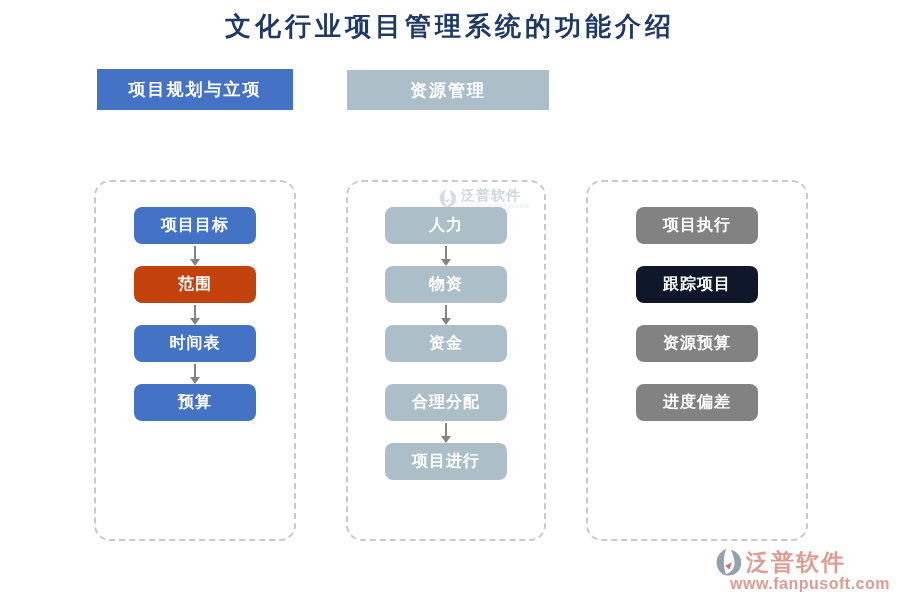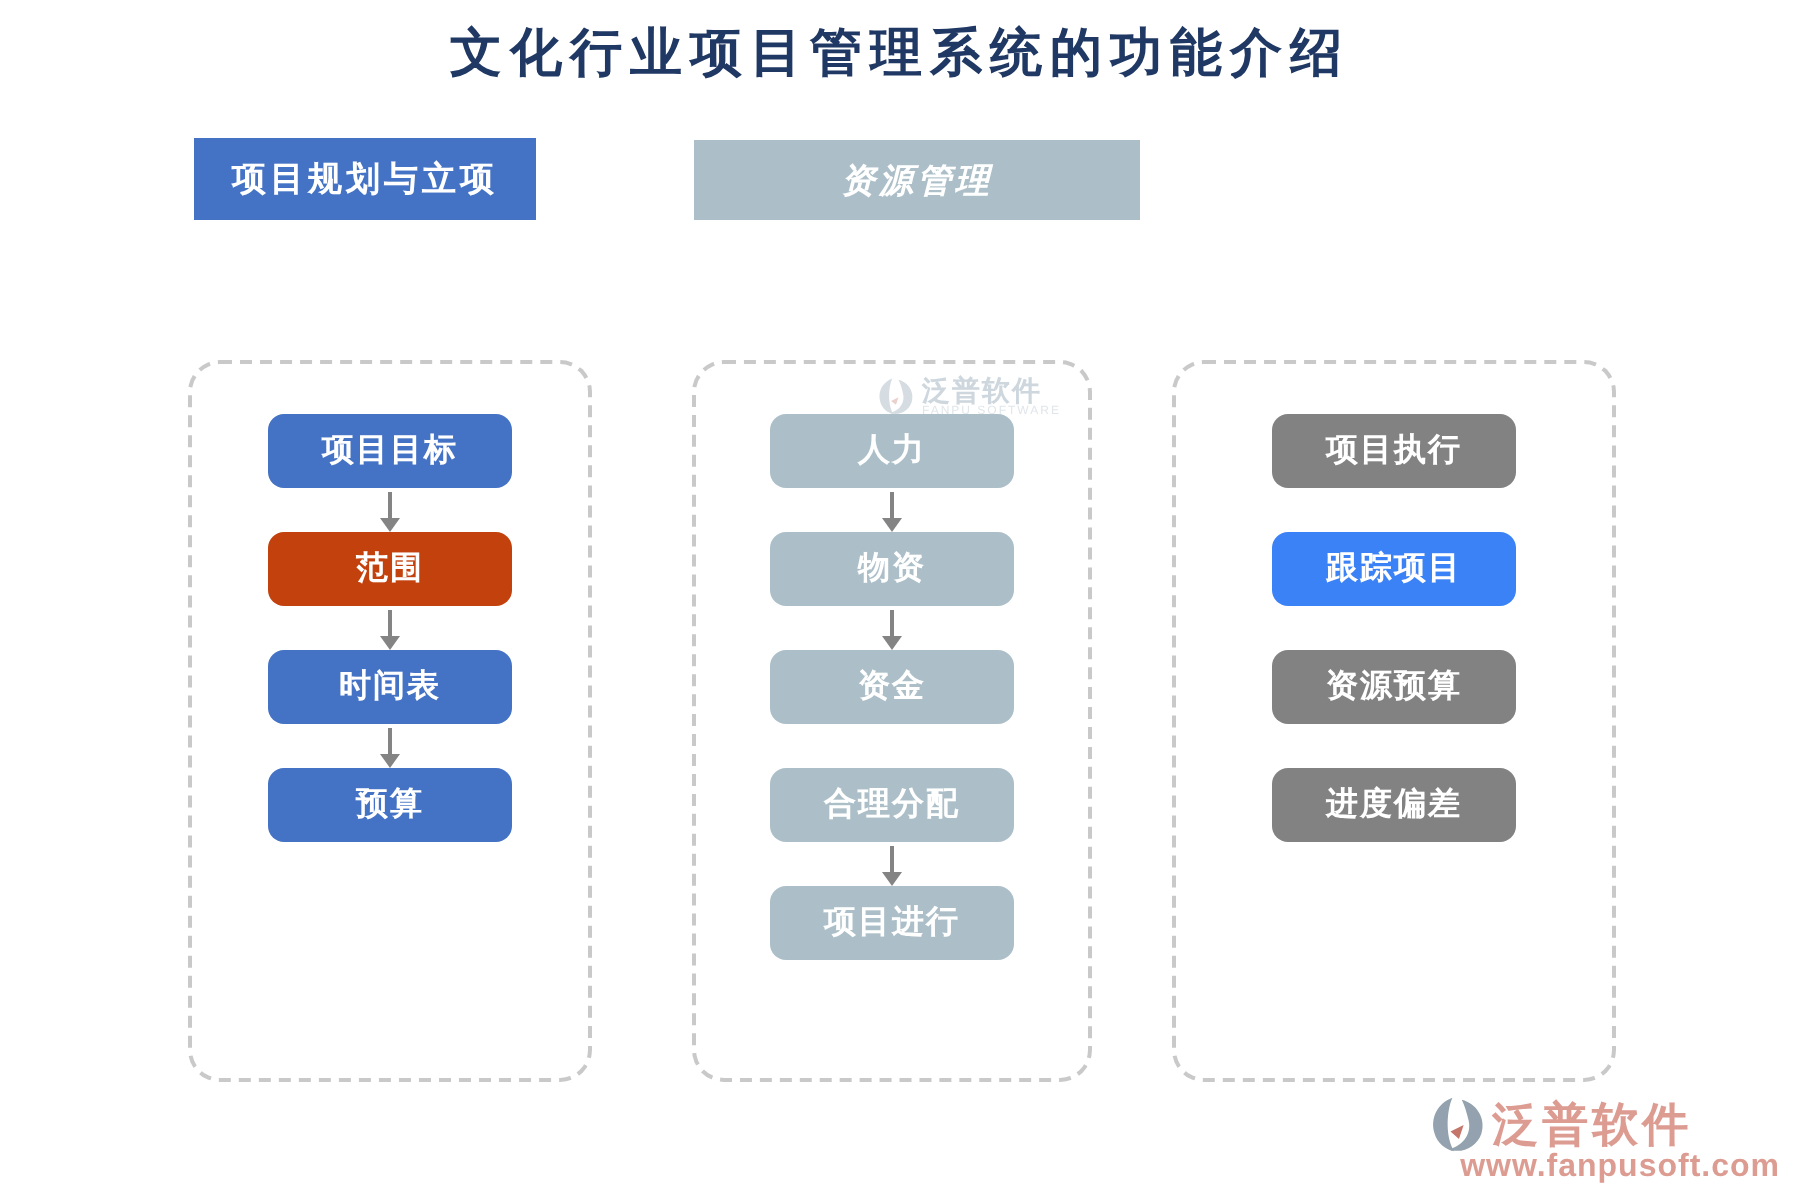--- a/index.html
+++ b/index.html
@@ -3,22 +3,22 @@
 <meta charset="utf-8">
 <style>
   html,body{margin:0;padding:0;background:#fff;}
   .canvas{position:relative;width:900px;height:600px;background:#fff;overflow:hidden;
           font-family:"Liberation Sans","DejaVu Sans",sans-serif;}
   .title{position:absolute;top:9px;left:0;width:900px;text-align:center;
          font-family:"Liberation Serif","DejaVu Serif",serif;font-weight:bold;
          font-size:26px;letter-spacing:4px;color:#1F3864;}
   .col-header{position:absolute;display:flex;align-items:center;justify-content:center;
          color:#fff;font-weight:bold;font-size:17px;letter-spacing:2px;}
-  #h0{left:97px;top:69px;width:171px;height:41px;}
-  #h1{left:347px;top:70px;width:223px;height:40px;font-style:italic;}
+  #h0{left:97px;top:69px;width:196px;height:41px;}
+  #h1{left:347px;top:70px;width:202px;height:40px;}
   #h2{left:583px;top:70px;width:225px;height:41px;}
   .panel{position:absolute;top:180px;height:361px;box-sizing:border-box;
          border:2px dashed #c9c9c9;border-radius:16px;padding-top:25px;
          display:flex;flex-direction:column;align-items:center;}
   #p0{left:94px;width:202px;}
   #p1{left:346px;width:200px;}
   #p2{left:586px;width:222px;}
   .slot{height:59px;display:flex;flex-direction:column;align-items:center;flex:0 0 auto;}
   .box{width:122px;height:37px;border-radius:8px;color:#fff;font-weight:bold;
        font-size:16px;letter-spacing:1px;display:flex;align-items:center;
@@ -102,21 +102,21 @@
       </div>
       <div class="slot">
         <div class="box" style="background: rgb(172, 191, 200);">项目进行</div>
       </div>
     </div>
   <div class="panel" id="p2">
       <div class="slot">
         <div class="box" style="background: rgb(130, 130, 130);">项目执行</div>
       </div>
       <div class="slot">
-        <div class="box" style="background: #3b82f6;">跟踪项目</div>
+        <div class="box" style="background: #0f172a;">跟踪项目</div>
       </div>
       <div class="slot">
         <div class="box" style="background: rgb(130, 130, 130);">资源预算</div>
       </div>
       <div class="slot">
         <div class="box" style="background: rgb(130, 130, 130);">进度偏差</div>
       </div>
     </div>
 
   <div class="watermark">

